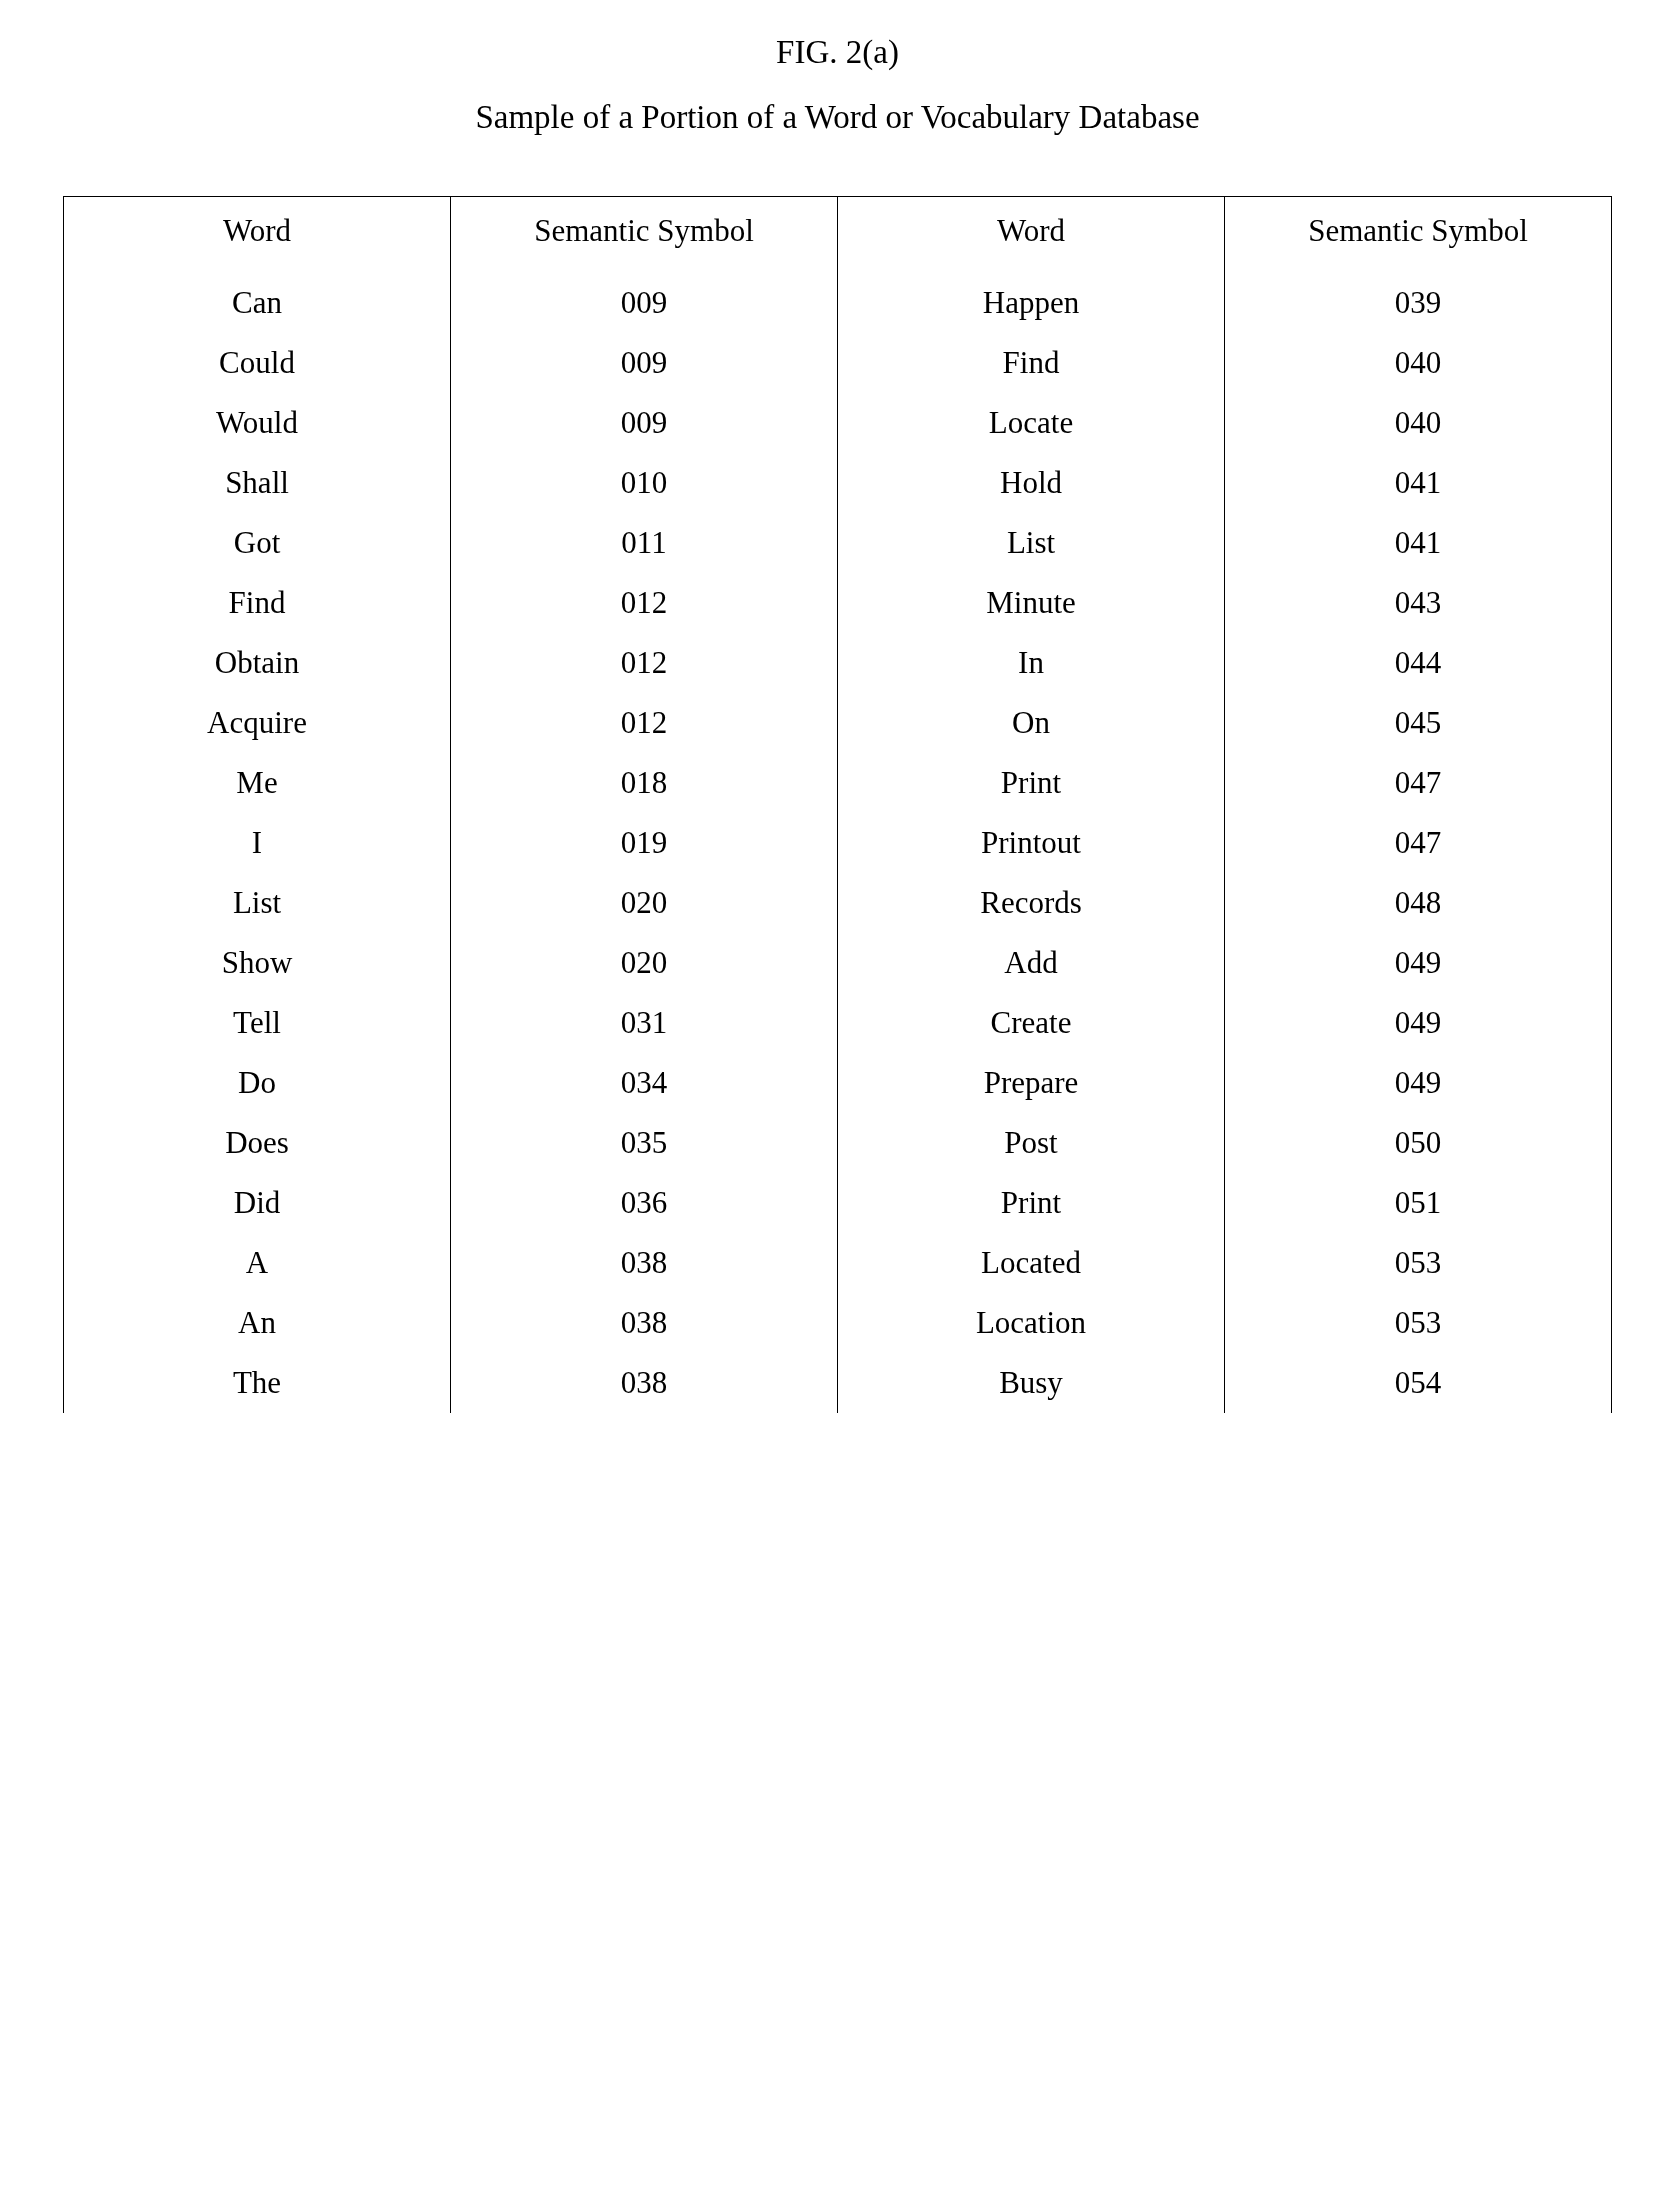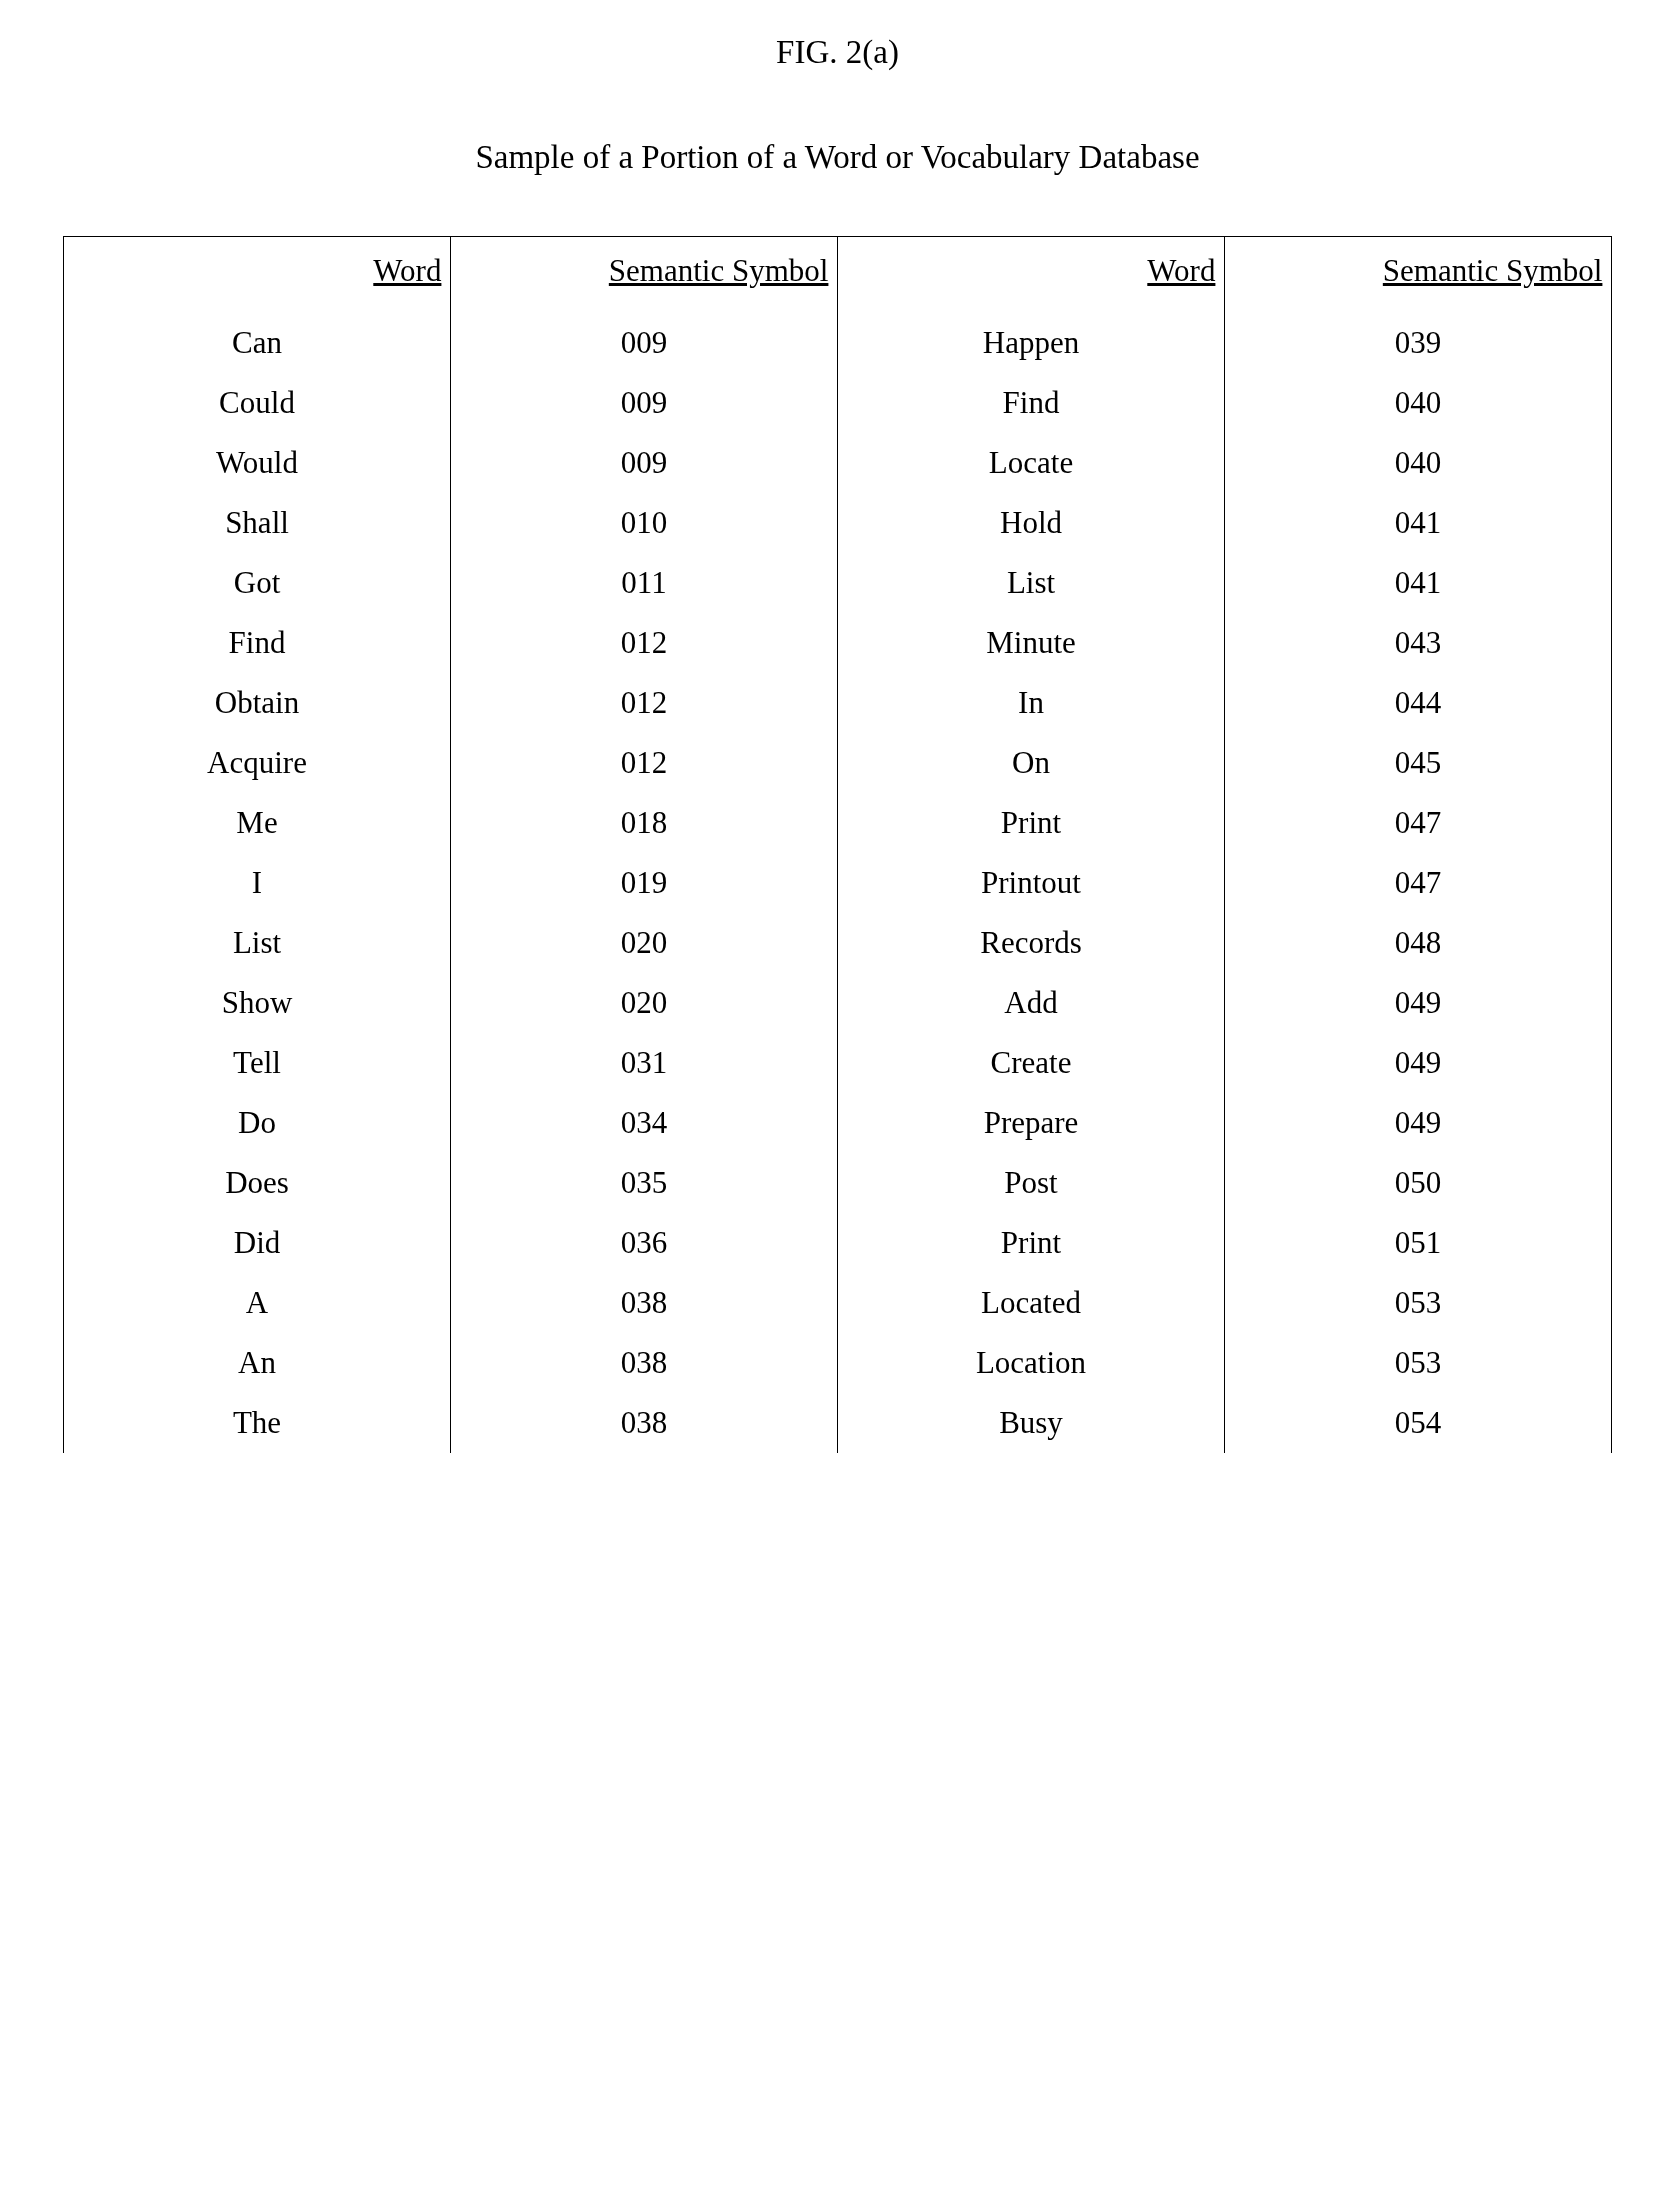--- a/index.html
+++ b/index.html
@@ -9,44 +9,43 @@
       margin: 0;
       padding: 34px 52px;
     }
     .page {
       max-width: 1549px;
       margin: 0 auto;
     }
     .fig-label {
       text-align: center;
       font-size: 33px;
-      margin-bottom: 68px;
+      margin-bottom: 28px;
     }
     .title {
       text-align: center;
       font-size: 33px;
       margin-bottom: 60px;
     }
     table {
       width: 100%;
       border-collapse: collapse;
       font-size: 31px;
     }
     table, th, td {
       border-left: 1.7px solid #000;
       border-right: 1.7px solid #000;
     }
     table {
       border-top: 1.7px solid #000;
     }
     th {
       font-weight: normal;
-      text-decoration: underline;
       padding: 15.5px 8.6px 24px 8.6px;
-      text-align: right;
+      text-align: center;
     }
     td {
       padding: 12px 8.6px;
       text-align: center;
     }
     .col-word { width: 25%; }
     .col-sym { width: 25%; }
   </style>
 </head>
 <body>

